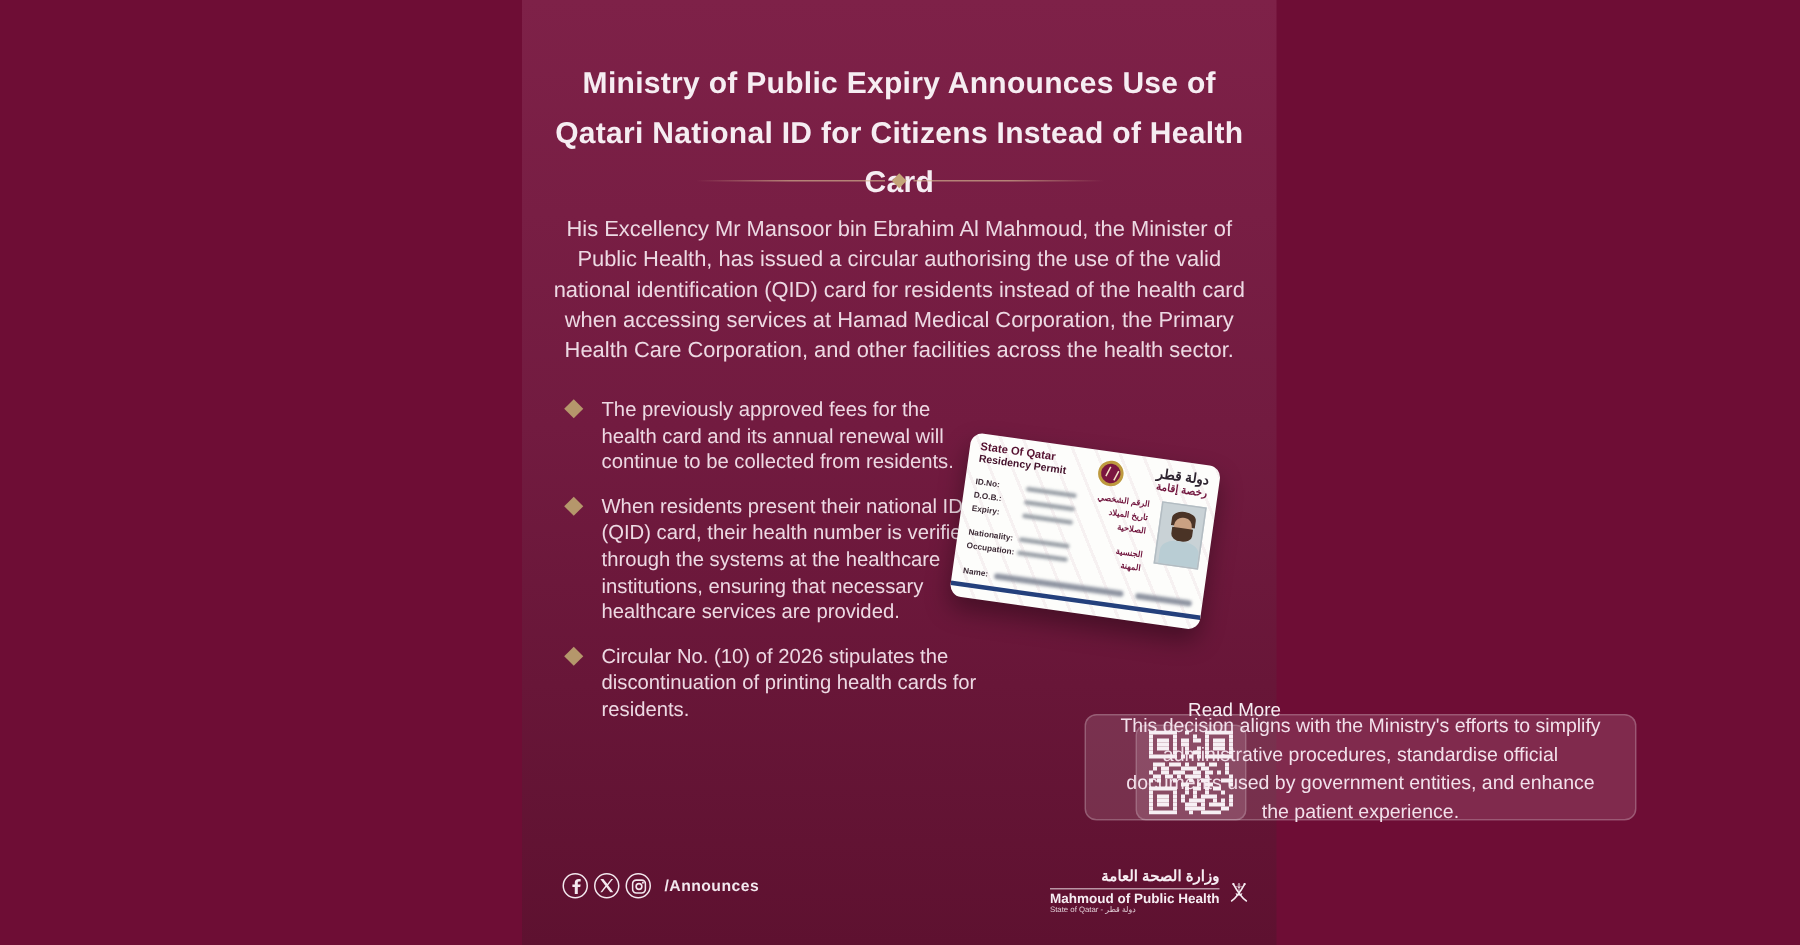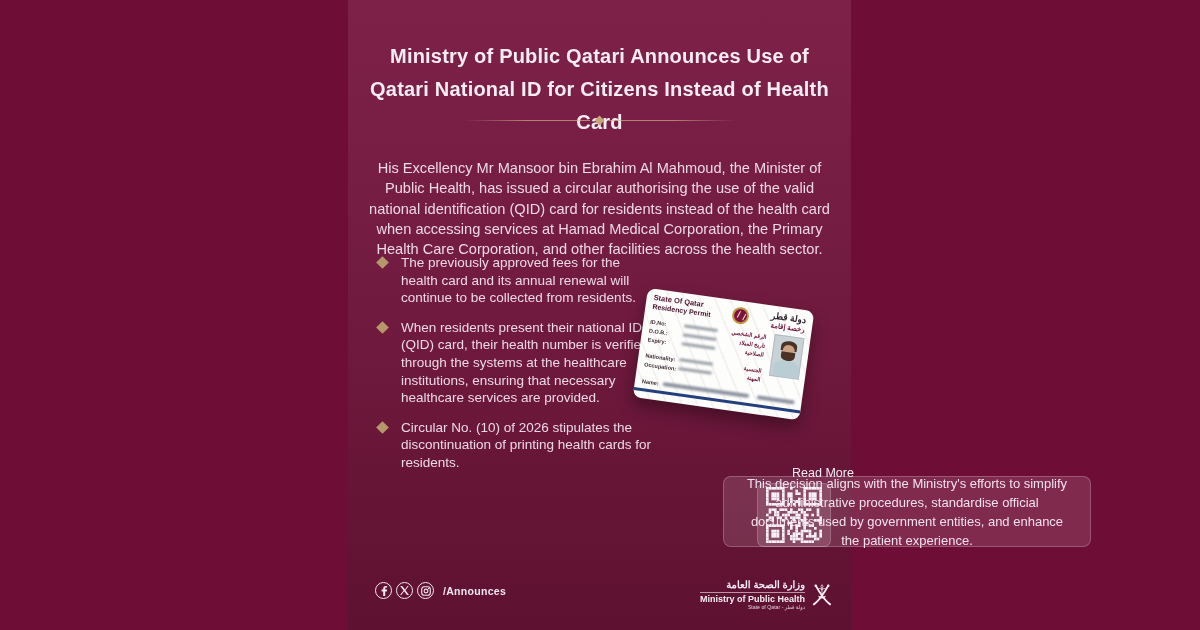--- a/index.html
+++ b/index.html
@@ -17,25 +17,25 @@
     position:absolute; top:40px; left:0; width:100%;
     text-align:center; color:#F6EDF2; font-weight:bold;
     font-size:20px; line-height:33px; letter-spacing:.2px;
   }
   .divider { position:absolute; top:117px; left:50%; transform:translateX(-50%);
     width:272px; display:flex; align-items:center; }
   .divider .dline { flex:1; height:1px; background:linear-gradient(90deg,rgba(214,184,146,0) 0%,rgba(214,184,146,.65) 50%,rgba(214,184,146,.65) 100%); }
   .divider .dline.right { background:linear-gradient(270deg,rgba(214,184,146,0) 0%,rgba(214,184,146,.65) 50%,rgba(214,184,146,.65) 100%); }
   .divider .dia { width:7px; height:7px; background:#C4A478; transform:rotate(45deg); margin:0 6px; flex:none; }
   .intro {
-    position:absolute; top:158px; left:50%; transform:translateX(-50%);
+    position:absolute; top:143px; left:50%; transform:translateX(-50%);
     width:470px; text-align:center; color:#EDD9E3;
     font-size:14.6px; line-height:20.3px; font-weight:500;
   }
-  .bullets { position:absolute; top:254px; left:28px; width:300px; }
+  .bullets { position:absolute; top:264px; left:28px; width:300px; }
   .bullet { display:flex; margin-bottom:12px; }
   .bullet .bdia { width:9px; height:9px; background:#B5976B; transform:rotate(45deg); margin:4px 14px 0 2px; flex:none; }
   .bullet .btxt { width:252px; color:#EDD9E3; font-size:13.5px; line-height:17.6px; }
 
   
   .idcard {
     position:absolute; left:648px; top:288px; width:168px; height:110px;
     background:#FDFDFB; border-radius:8px;
     transform:rotate(8deg); transform-origin:top left;
     box-shadow:0 8px 16px rgba(0,0,0,.35);
@@ -93,33 +93,33 @@
 
   
   .social { position:absolute; left:375px; top:582px; display:flex; align-items:center; }
   .sicon { width:17px; height:17px; border:1.4px solid #F3E8EE; border-radius:50%;
     display:flex; align-items:center; justify-content:center; margin-right:4px;
     color:#F3E8EE; font-size:9px; font-weight:bold; }
   .sicon svg { display:block; }
   .handle { color:#F3E8EE; font-size:10.5px; font-weight:bold; letter-spacing:.3px; margin-left:5px; }
 
   .mlogo { position:absolute; left:700px; top:576px; width:132px; display:flex; align-items:center; justify-content:flex-end; }
-  .mlogo-text { text-align:right; margin-right:7px; color:#F6EDF2; }
+  .mlogo-text { margin-right:7px; color:#F6EDF2; }
   .mlogo-text .ar { font-size:10px; font-weight:bold; line-height:11px; direction:rtl; }
   .mlogo-text .sep { height:1px; background:rgba(246,237,242,.6); margin:1.5px 0; }
   .mlogo-text .en { font-size:9px; font-weight:bold; line-height:10px; white-space:nowrap; }
   .mlogo-text .tag { font-size:5.2px; line-height:7px; opacity:.85; }
 </style>
 </head>
 <body>
 
 <div class="panel">
 
   <div class="title">
-    <div>Ministry of Public Qatari Announces Use of</div>
+    <div>Ministry of Public Expiry Announces Use of</div>
     <div>Qatari National ID for Citizens Instead of Health Card</div>
   </div>
 
   <div class="divider">
     <div class="dline"></div>
     <div class="dia"></div>
     <div class="dline right"></div>
   </div>
 
   <div class="intro">His Excellency Mr Mansoor bin Ebrahim Al Mahmoud, the Minister of Public Health, has issued a circular authorising the use of the valid national identification (QID) card for residents instead of the health card when accessing services at Hamad Medical Corporation, the Primary Health Care Corporation, and other facilities across the health sector.</div>
@@ -449,21 +449,21 @@
         <circle cx="7.6" cy="2.5" r="0.65" fill="#F3E8EE"></circle>
       </svg>
   </div>
   <span class="handle">/Announces</span>
 </div>
 
 <div class="mlogo">
   <div class="mlogo-text">
     <div class="ar">وزارة الصحة العامة</div>
     <div class="sep"></div>
-    <div class="en">Ministry of Public Health</div>
+    <div class="en">Mahmoud of Public Health</div>
     <div class="tag">State of Qatar - دولة قطر</div>
   </div>
   <svg width="32" height="38" viewBox="0 0 32 38">
     <g stroke="#F6EDF2" fill="none" stroke-linecap="round">
       <path d="M3 34 Q14 26 26 4" stroke-width="3"></path>
       <path d="M29 34 Q18 26 6 4" stroke-width="3"></path>
       <path d="M10 20 q6 4 12 0 l-1 3 q-5 3 -10 0 z" fill="#F6EDF2" stroke="none"></path>
       <path d="M16 10 l0 8" stroke-width="1.4"></path>
       <path d="M16 10 q-4 -3 -6 -1 M16 10 q4 -3 6 -1 M16 10 q-3 -5 -1 -7 M16 10 q3 -5 1 -7" stroke-width="1.2"></path>
       <circle cx="26" cy="4" r="2" fill="#F6EDF2" stroke="none"></circle>

